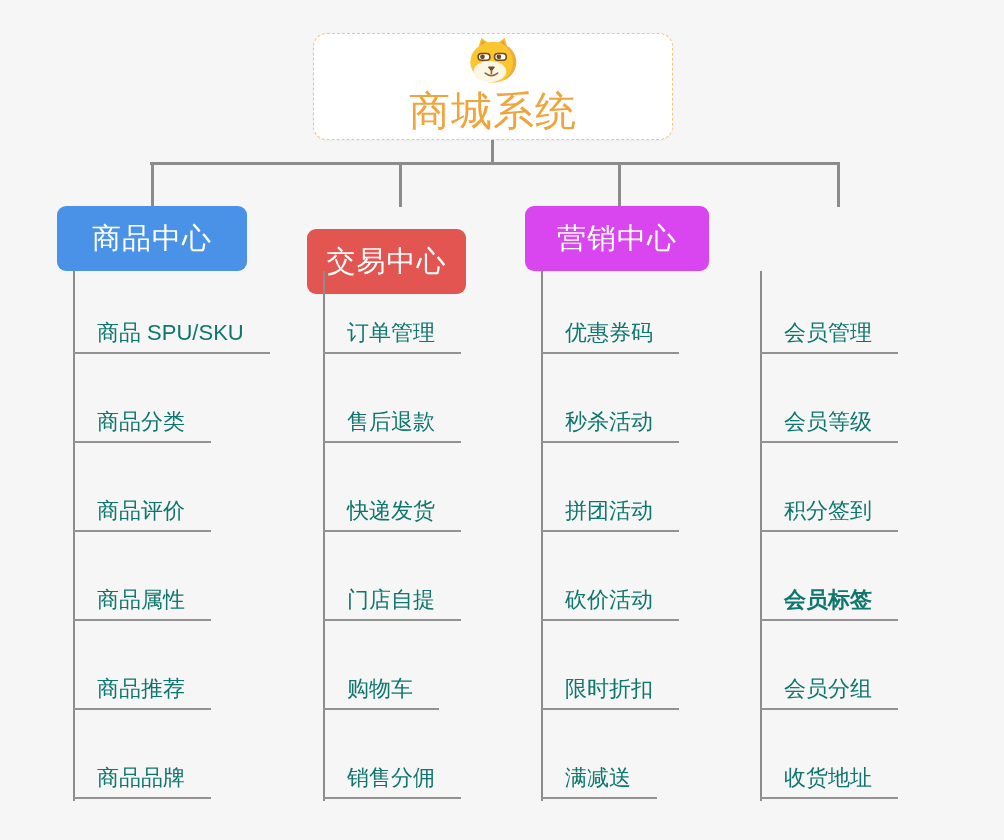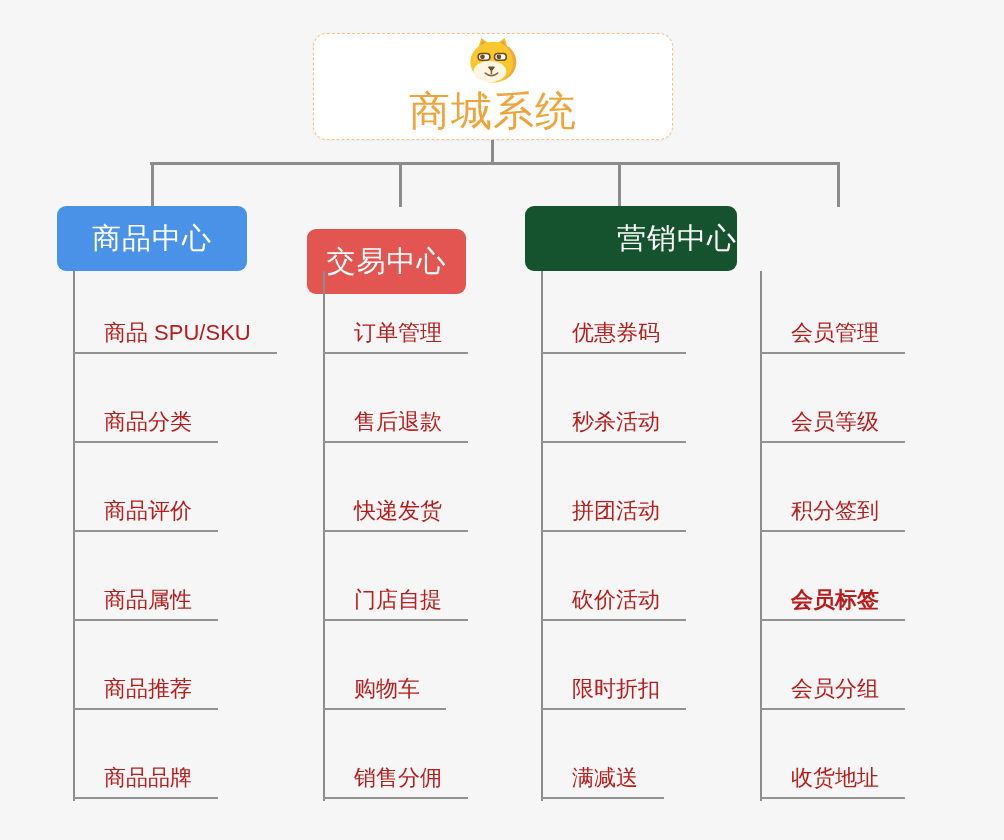--- a/index.html
+++ b/index.html
@@ -44,23 +44,23 @@
     display:flex;align-items:center;justify-content:center;
     box-sizing:border-box;
   }
   .branch-label{
     color:#ffffff;font-size:29px;letter-spacing:1px;white-space:nowrap;
   }
   
   .item{
     position:absolute;
     height:29px;line-height:29px;
-    padding:0 26px 5px 31px;
+    padding:0 26px 5px 24px;
     border-bottom:2px solid var(--underline,#929292);
-    font-size:22px;color:#b91c1c;
+    font-size:22px;color:#0f766e;
     white-space:nowrap;
   }
 </style>
 </head>
 <body>
 
 <div class="canvas">
 
   <div class="conn root-drop"></div>
   <div class="conn h-bus"></div>
@@ -106,21 +106,21 @@
     <span class="branch-label">交易中心</span>
   </div>
   <div class="col-line" style="left: 323px;"></div>
 <div class="item" style="left: 323px; top: 318px;"><span>订单管理</span></div>
     <div class="item" style="left: 323px; top: 407px;"><span>售后退款</span></div>
     <div class="item" style="left: 323px; top: 496px;"><span>快递发货</span></div>
     <div class="item" style="left: 323px; top: 585px;"><span>门店自提</span></div>
     <div class="item" style="left: 323px; top: 674px;"><span>购物车</span></div>
     <div class="item" style="left: 323px; top: 763px;"><span>销售分佣</span></div>
   <div class="conn drop" style="left: 617.5px;"></div>
-  <div class="branch-box" style="left: 525px; width: 212px; background: #14532d; justify-content: flex-end;">
+  <div class="branch-box" style="left: 525px; width: 184px; background: #d946ef;">
     <span class="branch-label">营销中心</span>
   </div>
   <div class="col-line" style="left: 541px;"></div>
 <div class="item" style="left: 541px; top: 318px;"><span>优惠券码</span></div>
     <div class="item" style="left: 541px; top: 407px;"><span>秒杀活动</span></div>
     <div class="item" style="left: 541px; top: 496px;"><span>拼团活动</span></div>
     <div class="item" style="left: 541px; top: 585px;"><span>砍价活动</span></div>
     <div class="item" style="left: 541px; top: 674px; font-family: Liberation Serif, serif;"><span>限时折扣</span></div>
     <div class="item" style="left: 541px; top: 763px;"><span>满减送</span></div>
   <div class="conn drop" style="left: 836.5px;"></div>

